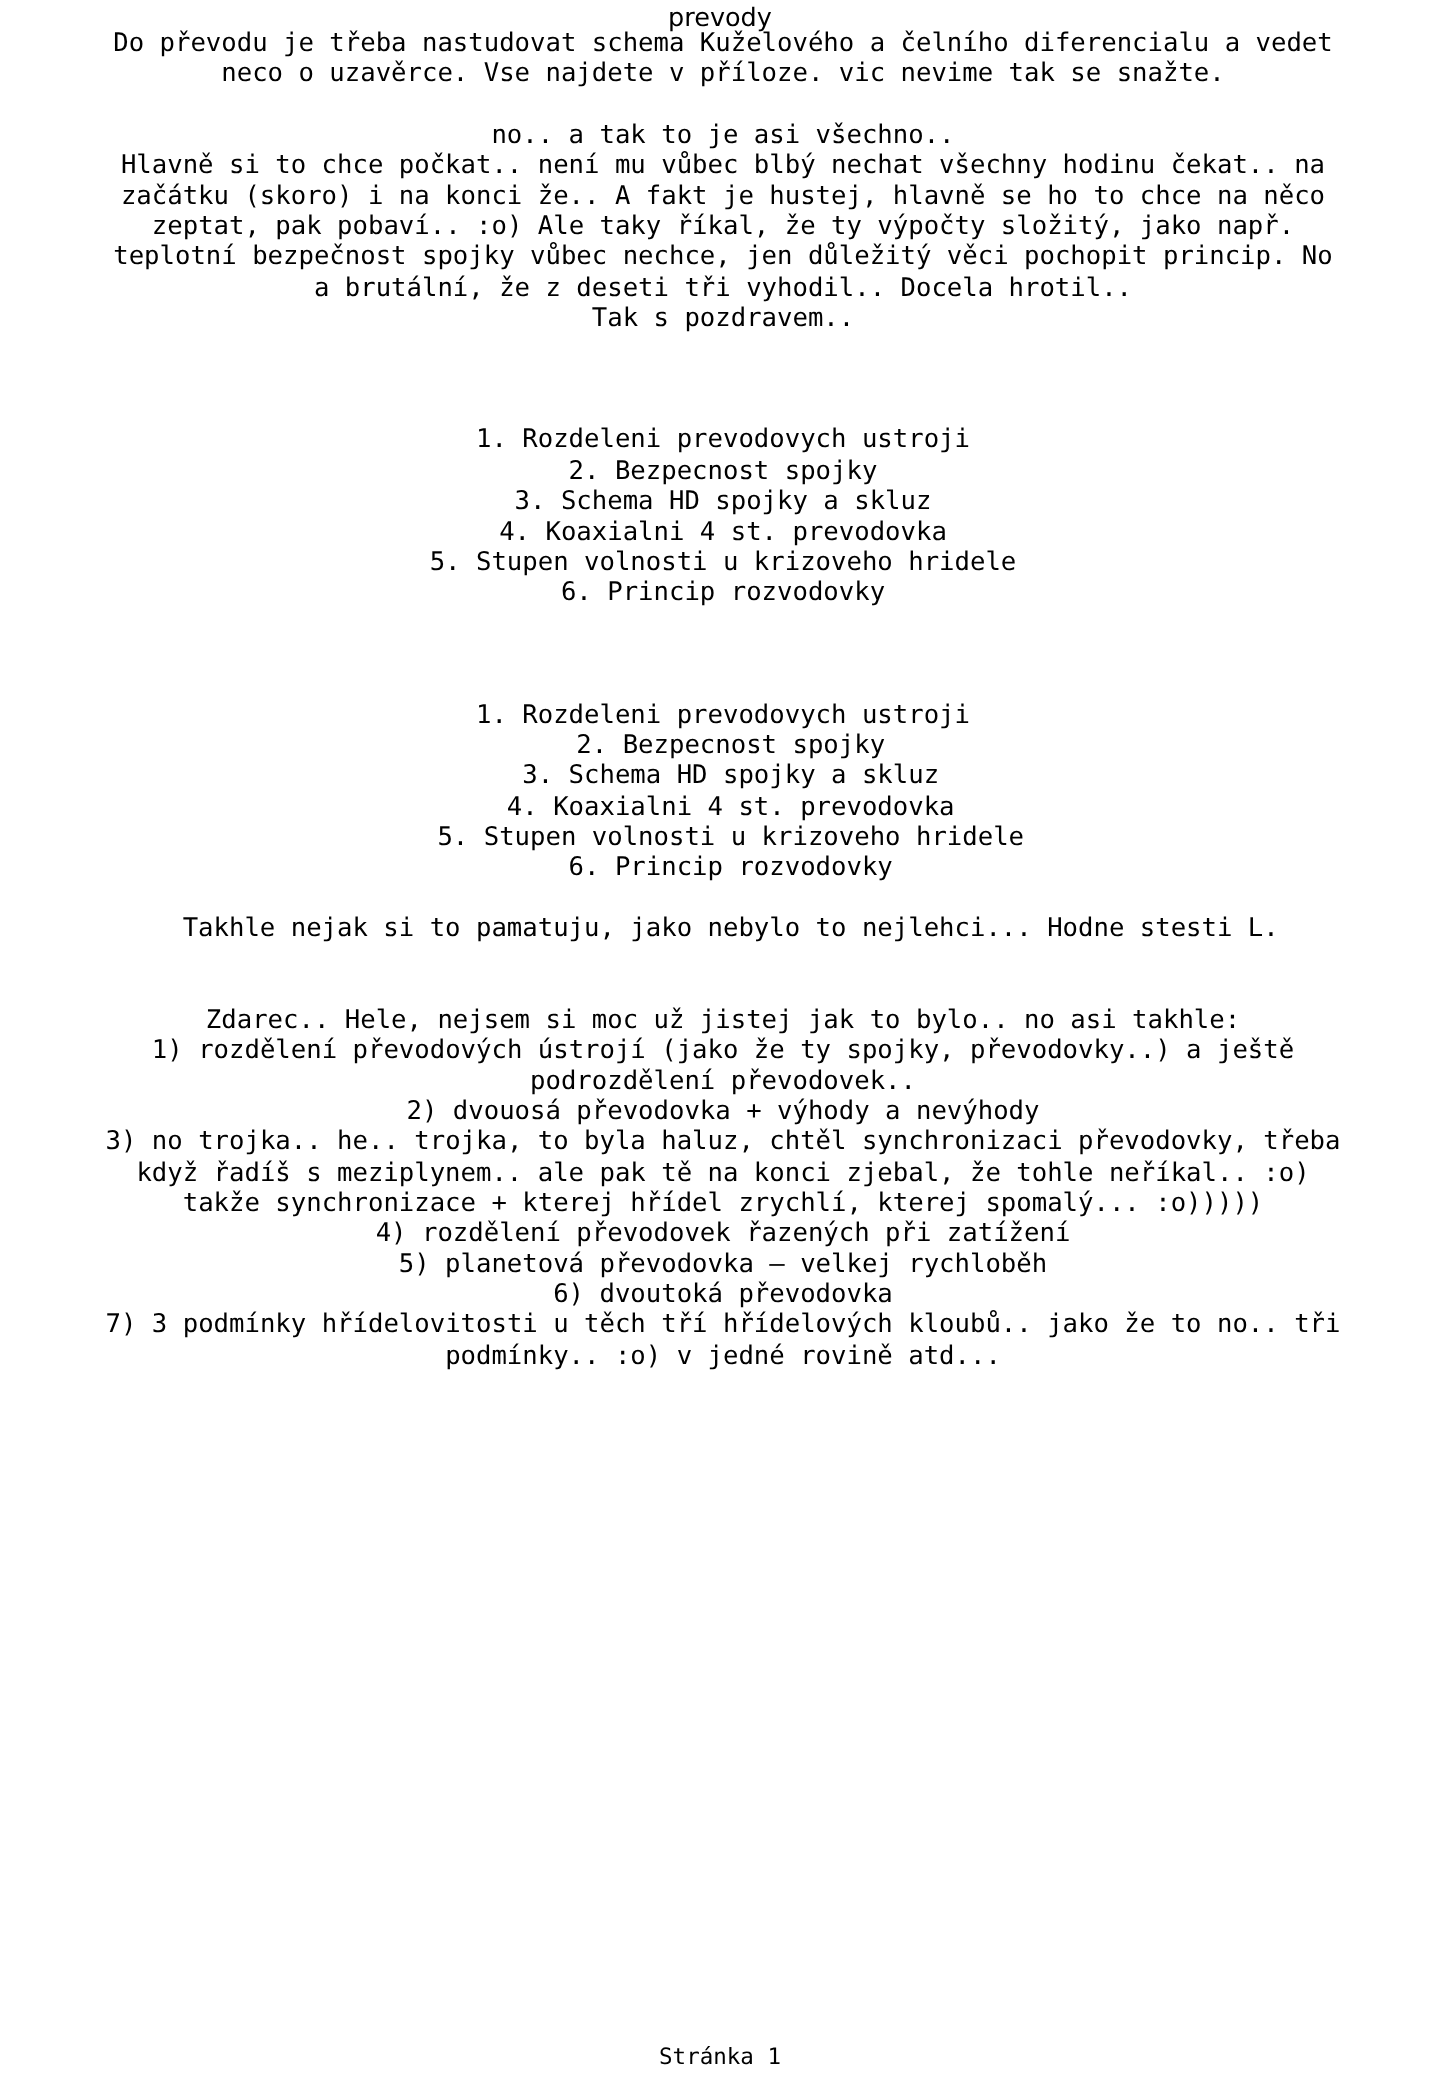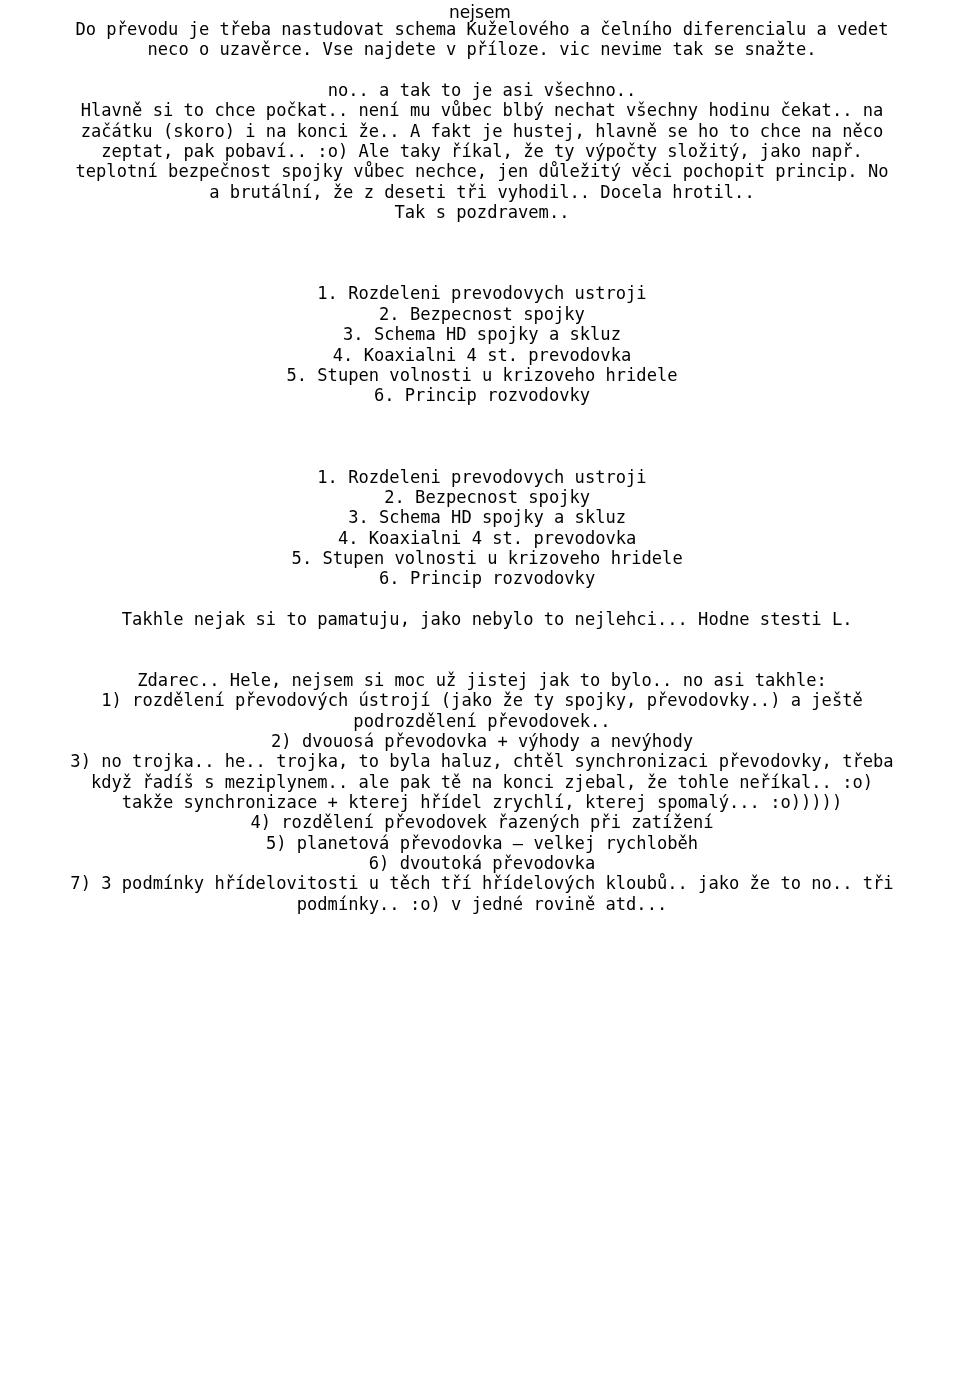--- a/index.html
+++ b/index.html
@@ -63,18 +63,19 @@
     font-size: 15px;
     line-height: 18px;
     white-space: pre;
   }
 </style>
 </head>
 <body>
 
 <div class="page">
 
-  <div class="doc-header">nejsem</div>
+  <div class="doc-header">prevody</div>
 
   <div class="doc-body"><div class="line">Do převodu je třeba nastudovat schema Kuželového a čelního diferencialu a vedet</div><div class="line">neco o uzavěrce. Vse najdete v příloze. vic nevime tak se snažte.</div><div class="line blank">&nbsp;</div><div class="line">no.. a tak to je asi všechno..</div><div class="line">Hlavně si to chce počkat.. není mu vůbec blbý nechat všechny hodinu čekat.. na</div><div class="line">začátku (skoro) i na konci že.. A fakt je hustej, hlavně se ho to chce na něco</div><div class="line">zeptat, pak pobaví.. :o) Ale taky říkal, že ty výpočty složitý, jako např.</div><div class="line">teplotní bezpečnost spojky vůbec nechce, jen důležitý věci pochopit princip. No</div><div class="line">a brutální, že z deseti tři vyhodil.. Docela hrotil..</div><div class="line">Tak s pozdravem..</div><div class="line blank">&nbsp;</div><div class="line blank">&nbsp;</div><div class="line blank">&nbsp;</div><div class="line">1. Rozdeleni prevodovych ustroji</div><div class="line">2. Bezpecnost spojky</div><div class="line">3. Schema HD spojky a skluz</div><div class="line">4. Koaxialni 4 st. prevodovka</div><div class="line">5. Stupen volnosti u krizoveho hridele</div><div class="line">6. Princip rozvodovky</div><div class="line blank">&nbsp;</div><div class="line blank">&nbsp;</div><div class="line blank">&nbsp;</div><div class="line">1. Rozdeleni prevodovych ustroji</div><div class="line"> 2. Bezpecnost spojky</div><div class="line"> 3. Schema HD spojky a skluz</div><div class="line"> 4. Koaxialni 4 st. prevodovka</div><div class="line"> 5. Stupen volnosti u krizoveho hridele</div><div class="line"> 6. Princip rozvodovky</div><div class="line blank">&nbsp;</div><div class="line"> Takhle nejak si to pamatuju, jako nebylo to nejlehci... Hodne stesti L.</div><div class="line blank">&nbsp;</div><div class="line blank">&nbsp;</div><div class="line">Zdarec.. Hele, nejsem si moc už jistej jak to bylo.. no asi takhle:</div><div class="line">1) rozdělení převodových ústrojí (jako že ty spojky, převodovky..) a ještě</div><div class="line">podrozdělení převodovek..</div><div class="line">2) dvouosá převodovka + výhody a nevýhody</div><div class="line">3) no trojka.. he.. trojka, to byla haluz, chtěl synchronizaci převodovky, třeba</div><div class="line">když řadíš s meziplynem.. ale pak tě na konci zjebal, že tohle neříkal.. :o)</div><div class="line">takže synchronizace + kterej hřídel zrychlí, kterej spomalý... :o)))))</div><div class="line">4) rozdělení převodovek řazených při zatížení</div><div class="line">5) planetová převodovka – velkej rychloběh</div><div class="line">6) dvoutoká převodovka</div><div class="line">7) 3 podmínky hřídelovitosti u těch tří hřídelových kloubů.. jako že to no.. tři</div><div class="line">podmínky.. :o) v jedné rovině atd...</div></div>
 
+  <div class="doc-footer">Stránka 1</div>
 
 </div>
 
 </body></html>

